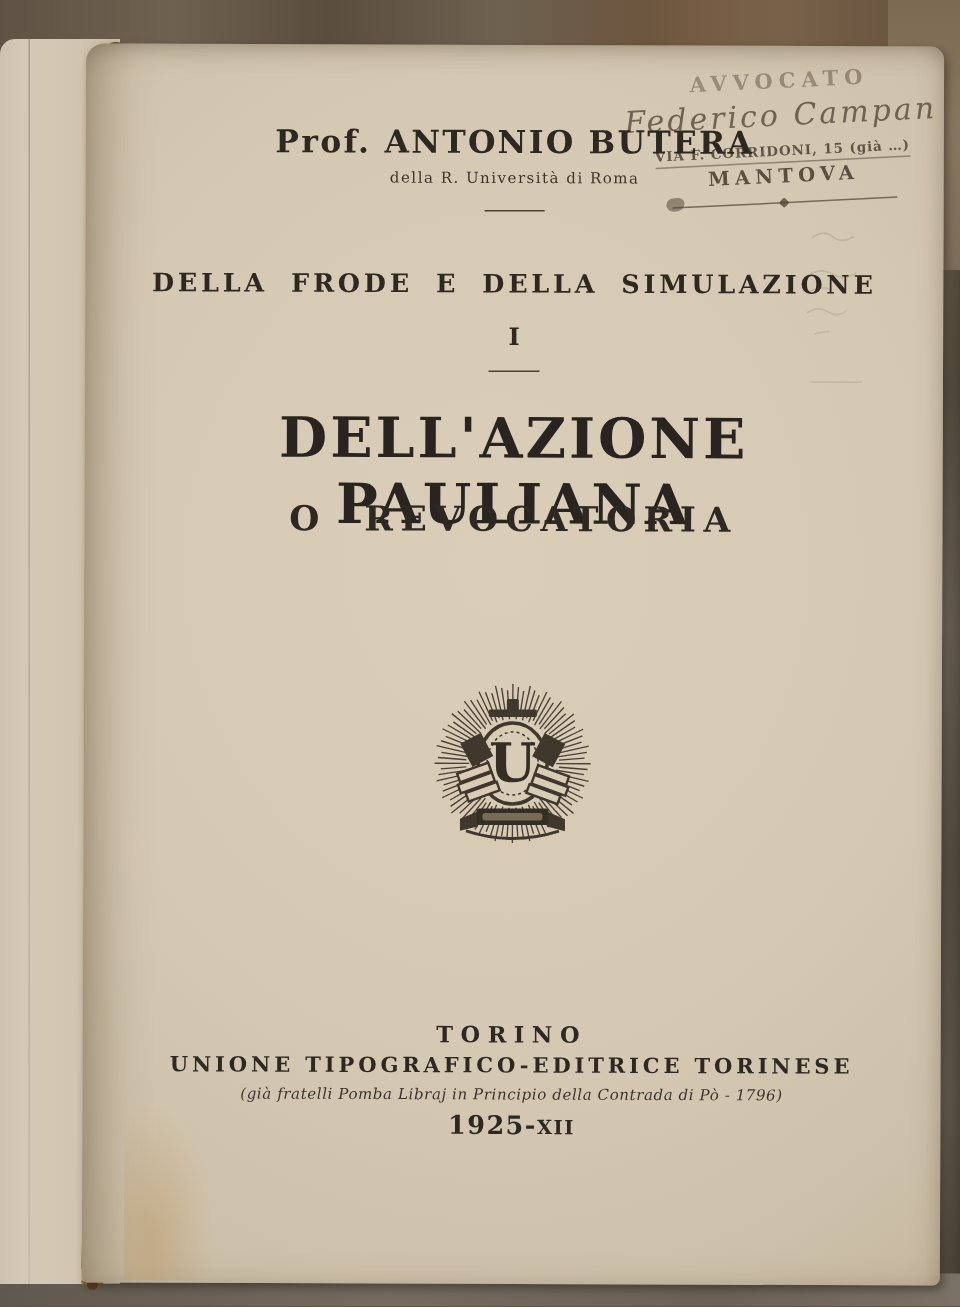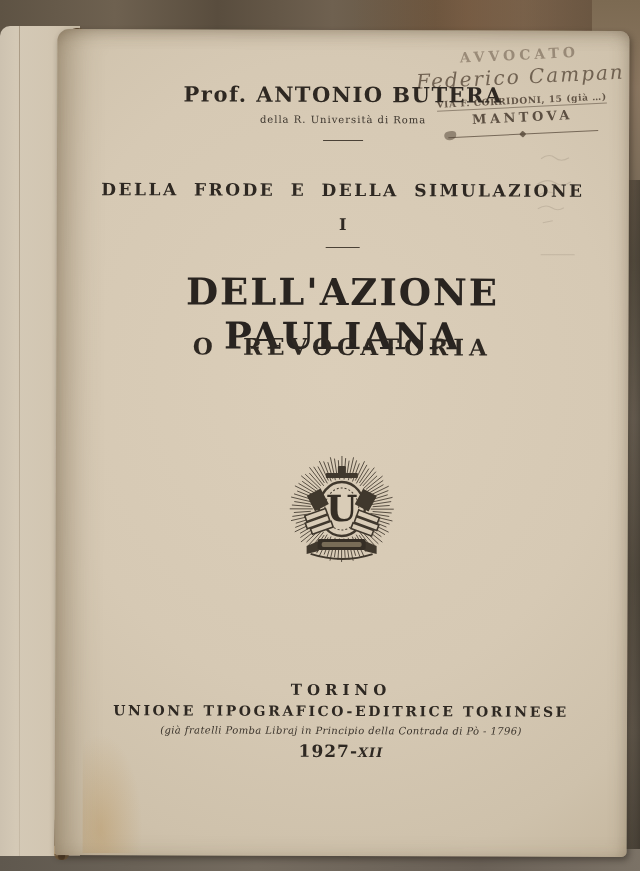--- a/index.html
+++ b/index.html
@@ -59,21 +59,21 @@
   .title{top:240px;font-size:37px;font-weight:bold;letter-spacing:2px;word-spacing:20px;color:#292420;}
   .subtitle{top:303px;font-size:23px;font-weight:bold;letter-spacing:5px;word-spacing:12px;}
   
   .emblem-wrap{top:424px;}
   .emblem-wrap svg{display:inline-block;}
   
   .imprint-city{top:651px;font-size:15px;font-weight:bold;letter-spacing:5px;}
   .imprint-pub{top:673px;font-size:14px;font-weight:bold;letter-spacing:2.6px;}
   .imprint-note{top:695px;font-size:10px;font-style:italic;letter-spacing:.4px;color:#3a332b;}
   .imprint-year{top:711px;font-size:17px;font-weight:bold;letter-spacing:1px;}
-  .imprint-year .suffix{font-size:13px;font-style:italic;}
+  .imprint-year .suffix{font-size:13px;}
   
   .stamp{position:absolute;left:356px;top:16px;width:216px;transform:rotate(-3deg);
     text-align:center;color:#6f5f4e;}
   .stamp .s-title{font-size:14px;font-weight:bold;letter-spacing:4px;color:rgba(105,90,72,.55);}
   .stamp .s-name{font-size:20px;font-style:italic;letter-spacing:2px;color:rgba(88,72,58,.8);
     font-family:"DejaVu Serif","Liberation Serif",serif;margin-top:2px;}
   .stamp .s-addr{display:inline-block;font-size:9px;font-weight:bold;letter-spacing:.6px;
     color:rgba(78,64,50,.85);border-bottom:1px solid rgba(78,64,50,.5);padding-bottom:1px;margin-top:3px;}
   .stamp .s-city{font-size:13px;font-weight:bold;letter-spacing:3.5px;color:rgba(70,58,46,.85);margin-top:2px;}
   .flourish{position:relative;margin:6px auto 0;width:150px;height:7px;}
@@ -257,16 +257,16 @@
           <rect x="41" y="88" width="40" height="5" rx="2" fill="#8a7c64" opacity=".8"></rect>
           <path d="M30 100 q31 10 62 0" fill="none" stroke="#40382d" stroke-width="2"></path>
         </g>
       </svg>
     </div>
 
     <div class="centered imprint-city">TORINO</div>
     <div class="centered imprint-pub">UNIONE TIPOGRAFICO-EDITRICE TORINESE</div>
     <div class="centered imprint-note">(già fratelli Pomba Libraj in Principio della Contrada di Pò - 1796)</div>
     <div class="centered imprint-year">
-      <span>1927-</span><span class="suffix">XII</span>
+      <span>1925-</span><span class="suffix">XII</span>
     </div>
   </div>
 </div>
 
 </body></html>

